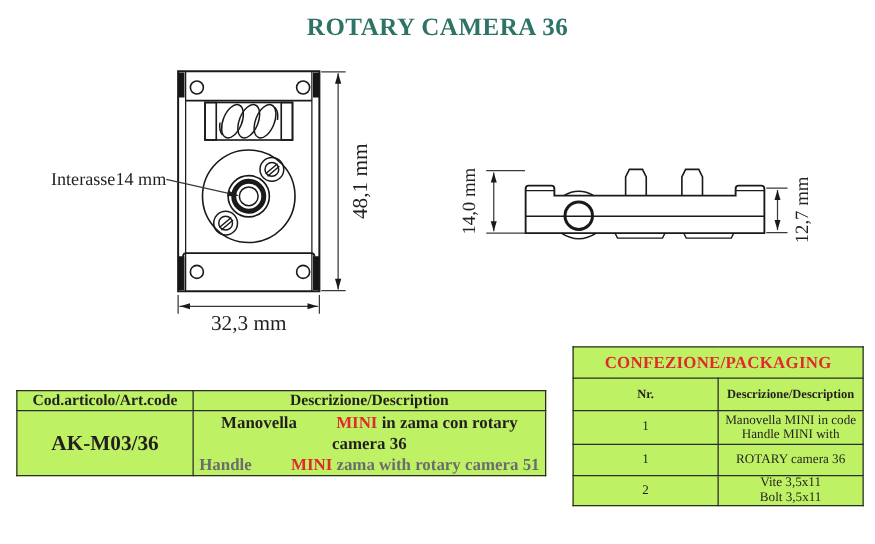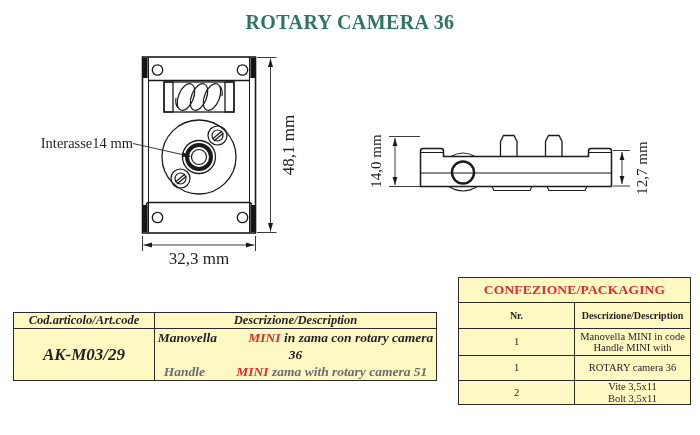--- a/index.html
+++ b/index.html
@@ -14,24 +14,24 @@
   }
   svg.drawings{position:absolute;left:0;top:40px;}
   svg .ln{stroke:#1a1a1a;fill:none;}
   svg .dim{stroke:#3a3a3a;stroke-width:1;fill:none;}
   svg .arrow{fill:#1a1a1a;stroke:none;}
   svg text{fill:#231f20;font-family:"Liberation Serif","DejaVu Serif",serif;}
   .dim-txt{font-size:17px;}
   .dim-txt-sm{font-size:15px;}
   .lead-txt{font-size:14.5px;}
 
-  table{border-collapse:collapse;position:absolute;table-layout:fixed;background:#fef9c3;}
+  table{border-collapse:collapse;position:absolute;table-layout:fixed;background:#bef264;}
   td,th{border:1.5px solid #2b2b2b;text-align:center;vertical-align:middle;padding:0;}
 
-  .article-table{left:13px;top:312px;width:424px;font-style:italic;}
+  .article-table{left:13px;top:312px;width:424px;}
   .article-table th{height:14px;font-size:12.5px;font-weight:bold;}
   .article-table .code-cell{width:140px;font-size:17px;font-weight:bold;height:45px;}
   .article-table .desc-cell{font-size:13.5px;font-weight:bold;line-height:17px;}
   .desc-en{color:#6b6c6e;}
   .red{color:#e12a30;margin-left:28px;}
 
   .pack-table{left:458px;top:277px;width:233px;}
   .pack-table td,.pack-table th{border-width:1.2px;}
   .pack-table .pack-title{height:24px;font-size:13.5px;font-weight:bold;color:#e12a30;letter-spacing:.2px;}
   .pack-table th{height:25px;font-size:10px;font-weight:bold;}
@@ -149,21 +149,21 @@
   </g>
 </svg>
 
 <table class="article-table">
   <tbody>
       <tr>
     <th class="code-col" style="width:140px;">Cod.articolo/Art.code</th>
     <th>Descrizione/Description</th>
   </tr>
   <tr>
-    <td class="code-cell">AK-M03/29</td>
+    <td class="code-cell">AK-M03/36</td>
     <td class="desc-cell">
       <div class="desc-it"><span>Manovella </span><span class="red">MINI</span><span> in zama con rotary camera 36</span></div>
       <div class="desc-en"><span>Handle </span><span class="red">MINI</span><span> zama with rotary camera 51</span></div>
     </td>
   </tr>
 </tbody>
   </table>
 
 <table class="pack-table">
   <tbody>

